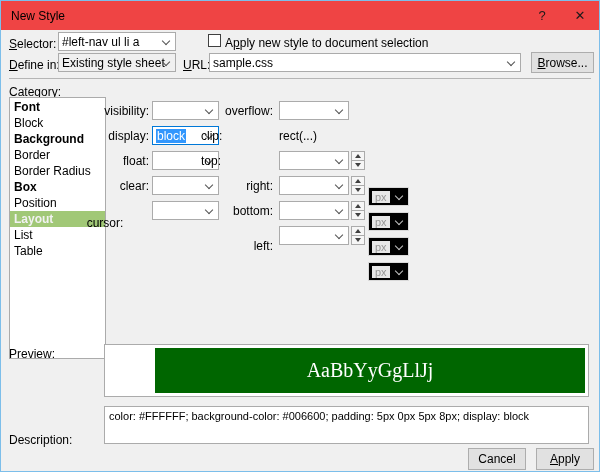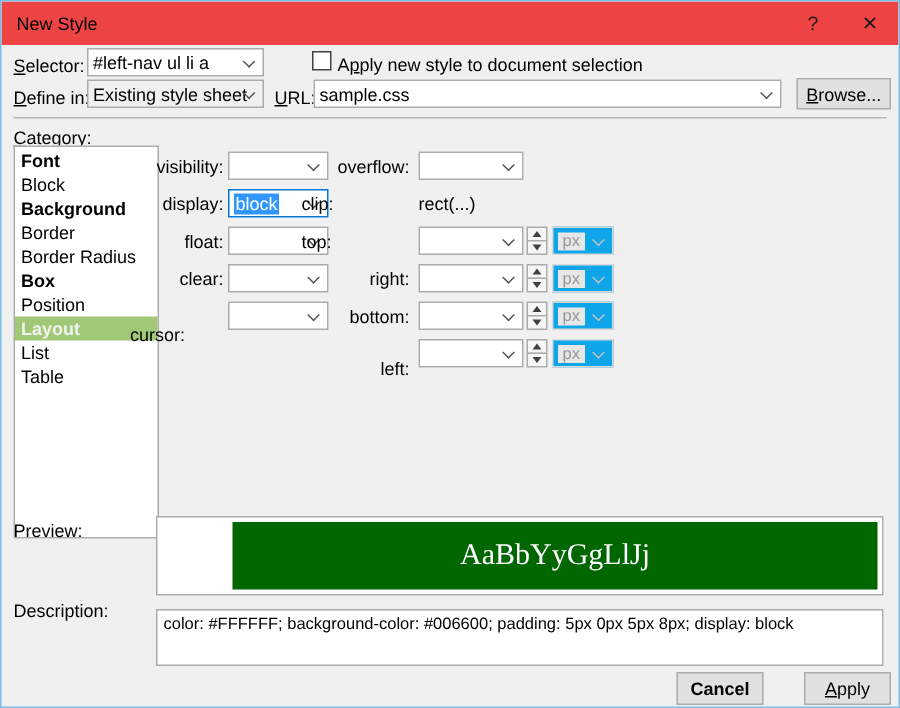--- a/index.html
+++ b/index.html
@@ -19,21 +19,21 @@
   u{text-decoration:underline;}
   .combo{
     position:absolute;height:19px;background:#fff;border:1px solid #ABABAB;
     display:flex;align-items:center;padding:0 16px 0 3px;font-size:12px;white-space:nowrap;overflow:hidden;
   }
   .combo.droplist{background:#F0F0F0;}
   .combo.focused{border-color:var(--accent,#0078D7);}
   .combo .sel{background:var(--selection,#3297FD);color:#fff;padding:0 1px;}
   .chev{position:absolute;right:6px;top:5px;width:6px;height:6px;
     border-right:1px solid #535353;border-bottom:1px solid #535353;transform:rotate(45deg);}
-  .combo.disabled{background:#0ea5e9;border-color:#D9D9D9;color:#9A9A9A;}
+  .combo.disabled{background:#000000;border-color:#D9D9D9;color:#9A9A9A;margin-top:36px;}
   .combo.disabled .chev{border-color:#C3C3C3;}
   .px-chip{background:#E7E7E7;color:#979797;padding:0 3px;font-size:11px;}
   .checkbox{position:absolute;width:13px;height:13px;background:#fff;border:1px solid #404040;}
   .sepline{position:absolute;left:8px;right:8px;height:0;border-top:1px solid #B5B5B5;}
   .listbox{position:absolute;background:#fff;border:1px solid #ABABAB;padding-top:1px;}
   .cat-item{height:16px;line-height:16px;padding-left:4px;cursor:default;white-space:nowrap;}
   .cat-item.bold{font-weight:bold;}
   .cat-item.selected{background:var(--category_selected,#A1C877);color:#F2F2F2;font-weight:bold;}
   .spin{position:absolute;width:14px;height:19px;}
   .spin-btn{position:absolute;left:0;width:14px;background:#F6F6F6;border:1px solid #ABABAB;display:flex;align-items:center;justify-content:center;}
@@ -211,22 +211,22 @@
     <span class="chev"></span>
   </div>
 
   <div class="lbl" style="left:8px;top:346px;">Preview:</div>
   <div class="panelbox" style="left:103px;top:343px;width:485px;height:53px;">
     <div class="preview-bar">
       <span>AaBbYyGgLlJj</span>
     </div>
   </div>
 
-  <div class="lbl" style="left:8px;top:399px;">Description:</div>
+  <div class="lbl" style="left:8px;top:432px;">Description:</div>
   <div class="panelbox" style="left:103px;top:405px;width:485px;height:38px;">
     <div class="desc-text">color: #FFFFFF; background-color: #006600; padding: 5px 0px 5px 8px; display: block</div>
   </div>
 
   <div class="btn default" style="left:399px;top:447px;">OK</div>
-  <div class="btn" style="left:450px;top:447px;font-weight:bold;">Cancel</div>
+  <div class="btn" style="left:467px;top:447px;">Cancel</div>
   <div class="btn" style="left:535px;top:447px;"><u>A</u>pply</div>
 
 </div>
 
 </body></html>

